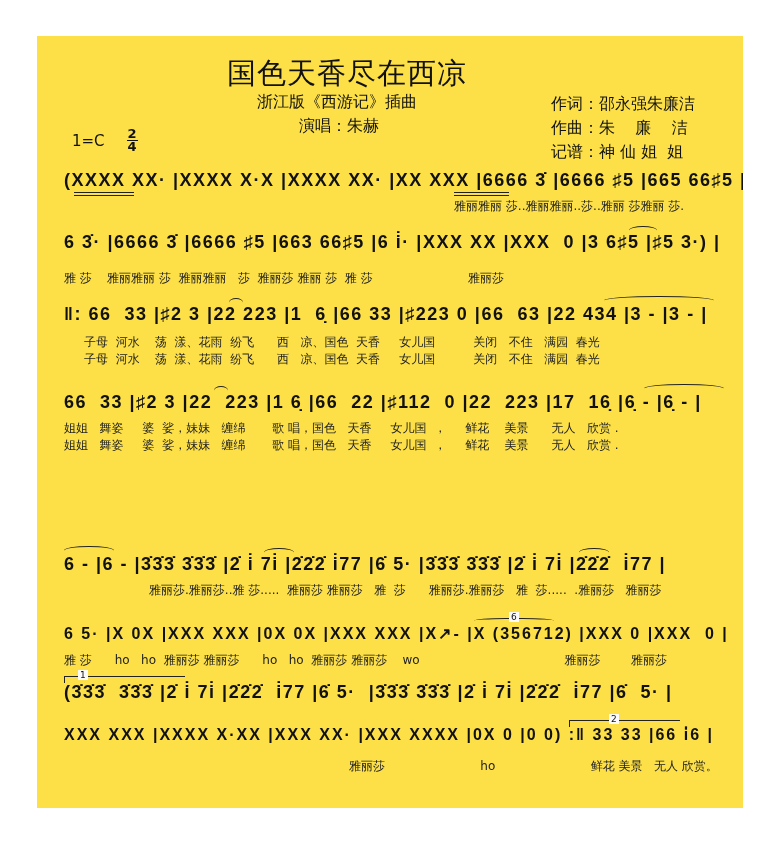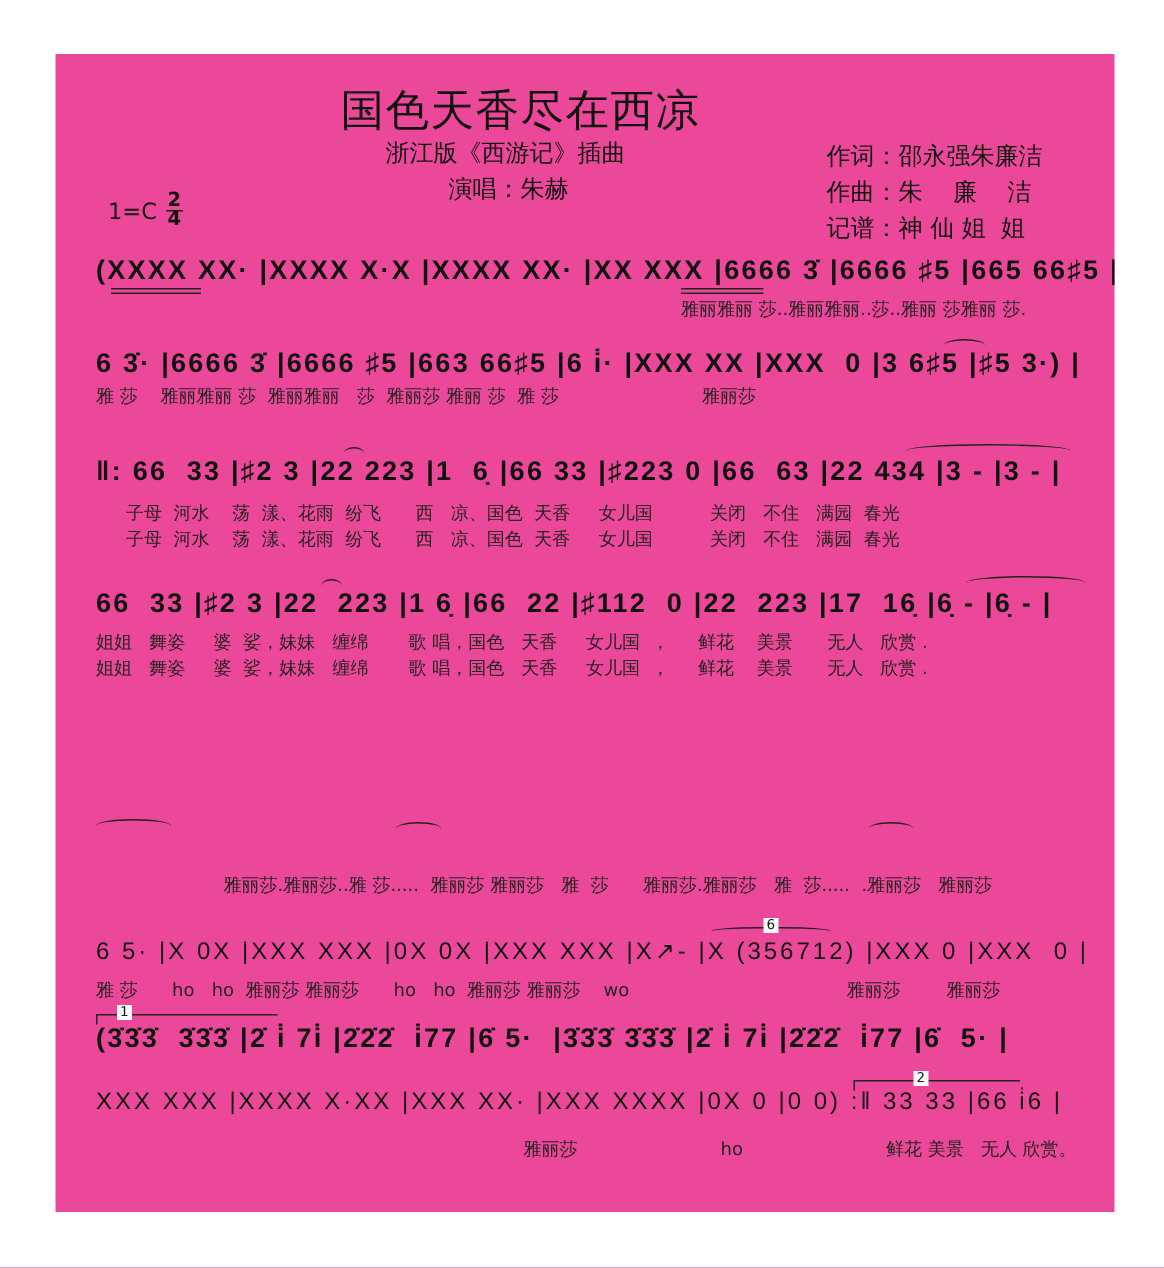--- a/index.html
+++ b/index.html
@@ -1,30 +1,30 @@
 <!DOCTYPE html>
 <html><head>
 <meta charset="utf-8">
 <style>
   html, body { margin:0; padding:0; }
   body { width:776px; height:845px; background:#ffffff; position:relative; overflow:hidden;
          font-family:"DejaVu Sans", sans-serif; color:#111; }
-  .page { position:absolute; left:37px; top:36px; width:706px; height:772px; background:#ec4899; overflow:hidden; }
+  .page { position:absolute; left:37px; top:36px; width:706px; height:772px; background:#fde047; overflow:hidden; }
   .title { position:absolute; left:190px; top:18px; font-size:29px; letter-spacing:1px; color:#111; }
   .subtitle { position:absolute; left:220px; top:56px; font-size:16px;text-align:right; }
   .singer { position:absolute; left:262px; top:80px; font-size:16px; }
   .credits { position:absolute; left:514px; top:56px; font-size:16px; line-height:24px; }
   .credits div { white-space:pre; }
-  .key { position:absolute; left:35px; top:92px; font-size:15px; display:flex; align-items:center; gap:6px; }
+  .key { position:absolute; left:35px; top:92px; font-size:15px; display:flex; align-items:center; gap:22px; }
   .frac { display:inline-flex; flex-direction:column; align-items:center; font-size:13px; line-height:12px; font-weight:bold; }
   .frac span:first-child { border-bottom:1px solid #111; padding:0 1px; }
 
   .row { position:absolute; left:27px; width:676px; }
   .notes { position:absolute; left:0; white-space:pre; font-family:"Liberation Sans", sans-serif; font-size:18px; font-weight:bold; letter-spacing:1.5px; }
-  .notes.x { font-weight:normal; font-size:16px; letter-spacing:2px; }
+  .notes.x { font-weight:bold; font-size:16px; letter-spacing:2px; }
   .ly { position:absolute; white-space:pre; font-size:12px; color:#222; }
   .uline { position:absolute; height:0; border-top:1.3px solid #222; }
   .slur { position:absolute; border-top:1.3px solid #222; border-radius:50% 50% 0 0; height:8px; }
   .bracket { position:absolute; border-top:1px solid #222; border-left:1px solid #222; height:6px; }
   .bnum { position:absolute; font-size:9px; background:#fbfbfb; padding:0 2px; top:-6px; }
   .date { position:absolute; left:560px; top:764px; font-size:11px; color:#333;margin-top:11px; }
 </style>
 </head>
 <body>
 
@@ -49,21 +49,21 @@
     <div class="notes">(XXXX XX· |XXXX X·X |XXXX XX· |XX XXX |6666 3̇ |6666 ♯5 |665 66♯5 |</div>
     <div class="ly" style="left:390px;top:28px">雅丽雅丽 莎..雅丽雅丽..莎..雅丽 莎雅丽 莎.</div>
     <div class="uline" style="left:10px;top:22px;width:60px"></div>
     <div class="uline" style="left:10px;top:25px;width:60px"></div>
     <div class="uline" style="left:390px;top:22px;width:55px"></div>
     <div class="uline" style="left:390px;top:25px;width:55px"></div>
   </div>
 
   <div class="row" style="top:196px;height:50px">
     <div class="notes">6 3̇· |6666 3̇ |6666 ♯5 |663 66♯5 |6 i̇· |XXX XX |XXX  0 |3 6♯5 |♯5 3·) |</div>
-    <div class="ly" style="left:0;top:24px">雅 莎    雅丽雅丽 莎  雅丽雅丽   莎  雅丽莎 雅丽 莎  雅 莎                         雅丽莎</div>
+    <div class="ly" style="left:0;top:38px">雅 莎    雅丽雅丽 莎  雅丽雅丽   莎  雅丽莎 雅丽 莎  雅 莎                         雅丽莎</div>
     <div class="slur" style="left:565px;top:-6px;width:28px"></div>
   </div>
 
   <div class="row" style="top:268px;height:70px">
     <div class="notes">‖: 66  33 |♯2 3 |22 223 |1  6̣ |66 33 |♯223 0 |66  63 |22 434 |3 - |3 - |</div>
     <div class="ly" style="left:20px;top:30px">子母  河水    荡  漾、花雨  纷飞      西   凉、国色  天香     女儿国          关闭   不住   满园  春光</div>
     <div class="ly" style="left:20px;top:47px">子母  河水    荡  漾、花雨  纷飞      西   凉、国色  天香     女儿国          关闭   不住   满园  春光</div>
     <div class="slur" style="left:165px;top:-6px;width:14px"></div>
     <div class="slur" style="left:540px;top:-8px;width:110px"></div>
   </div>
@@ -71,20 +71,21 @@
   <div class="row" style="top:356px;height:70px">
     <div class="notes">66  33 |♯2 3 |22  223 |1 6̣ |66  22 |♯112  0 |22  223 |17  16̣ |6̣ - |6̣ - |</div>
     <div class="ly" style="left:0;top:28px">姐姐   舞姿     婆  娑，妹妹   缠绵       歌 唱，国色   天香     女儿国  ，     鲜花    美景      无人   欣赏 .</div>
     <div class="ly" style="left:0;top:45px">姐姐   舞姿     婆  娑，妹妹   缠绵       歌 唱，国色   天香     女儿国  ，     鲜花    美景      无人   欣赏 .</div>
     <div class="slur" style="left:150px;top:-6px;width:14px"></div>
     <div class="slur" style="left:580px;top:-8px;width:80px"></div>
   </div>
 
 
   <div class="row" style="top:518px;height:50px">
+    <div class="notes">6 - |6 - |3̇3̇3̇ 3̇3̇3̇ |2̇ i̇ 7i̇ |2̇2̇2̇ i̇77 |6̇ 5· |3̇3̇3̇ 3̇3̇3̇ |2̇ i̇ 7i̇ |2̇2̇2̇  i̇77 |</div>
     <div class="ly" style="left:85px;top:28px">雅丽莎.雅丽莎..雅 莎.....  雅丽莎 雅丽莎   雅  莎      雅丽莎.雅丽莎   雅  莎.....  .雅丽莎   雅丽莎</div>
     <div class="slur" style="left:0;top:-8px;width:50px"></div>
     <div class="slur" style="left:200px;top:-6px;width:30px"></div>
     <div class="slur" style="left:515px;top:-6px;width:30px"></div>
   </div>
 
   <div class="row" style="top:588px;height:50px">
     <div class="notes x">6 5· |X 0X |XXX XXX |0X 0X |XXX XXX |X↗- |X (356712) |XXX 0 |XXX  0 |</div>
     <div class="ly" style="left:0;top:28px">雅 莎      ho   ho  雅丽莎 雅丽莎      ho   ho  雅丽莎 雅丽莎    wo                                      雅丽莎        雅丽莎</div>
     <div class="bracket" style="left:410px;top:-6px;width:80px;border-left:none;border-radius:40% 40% 0 0"></div>

